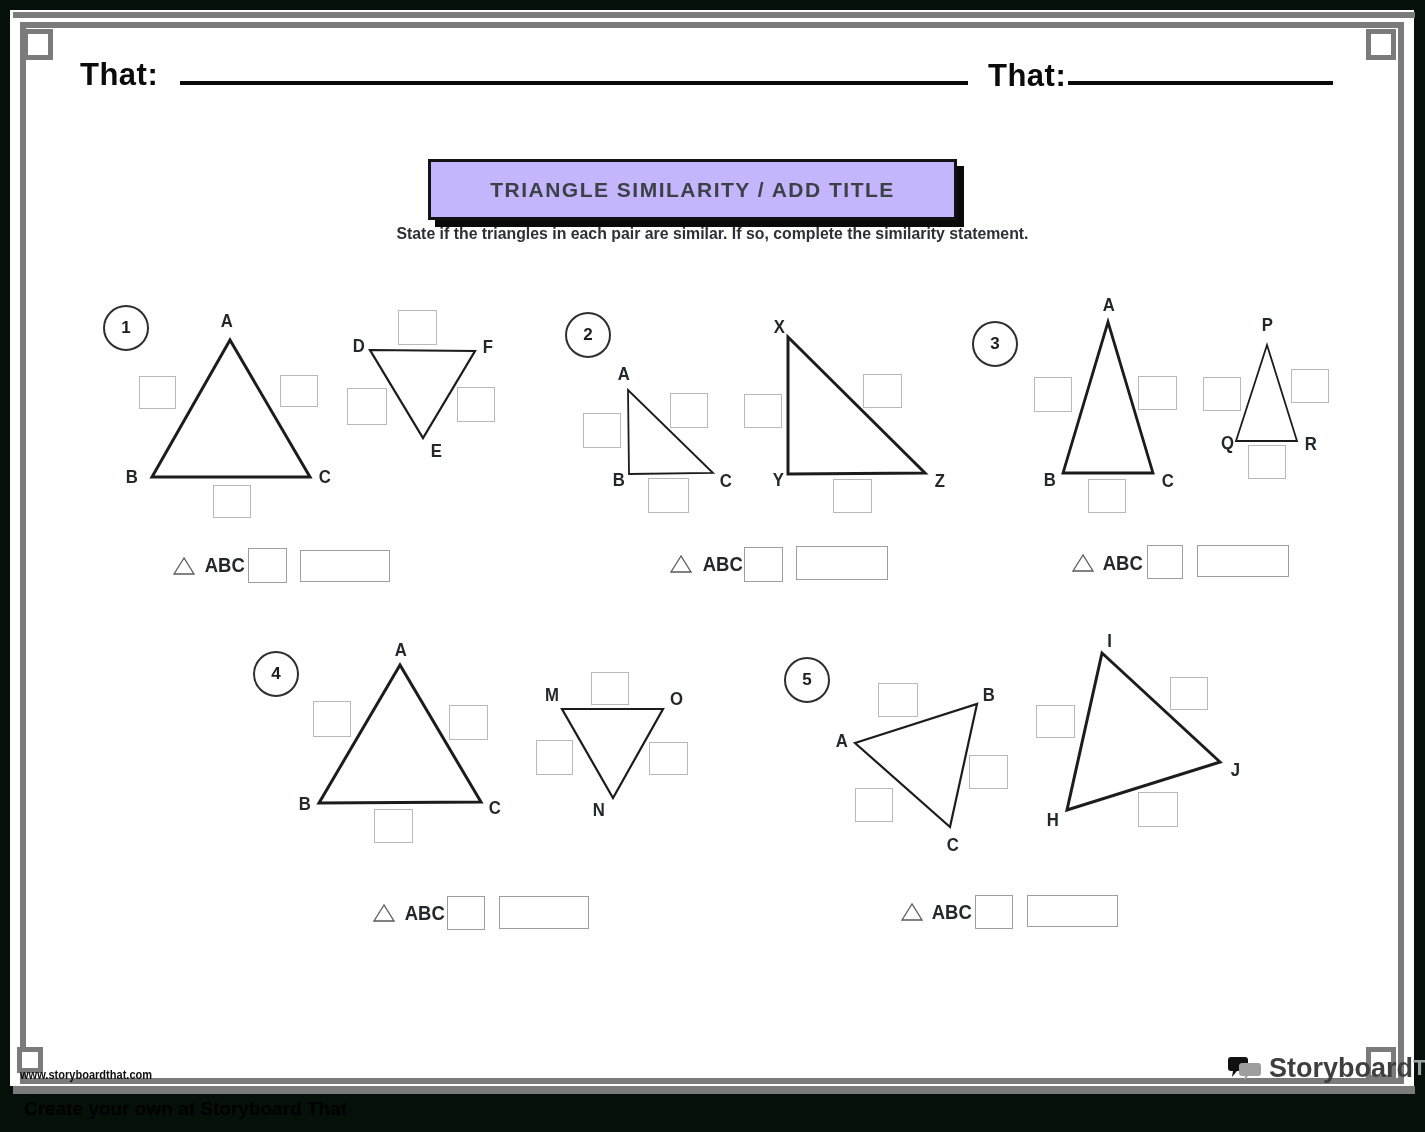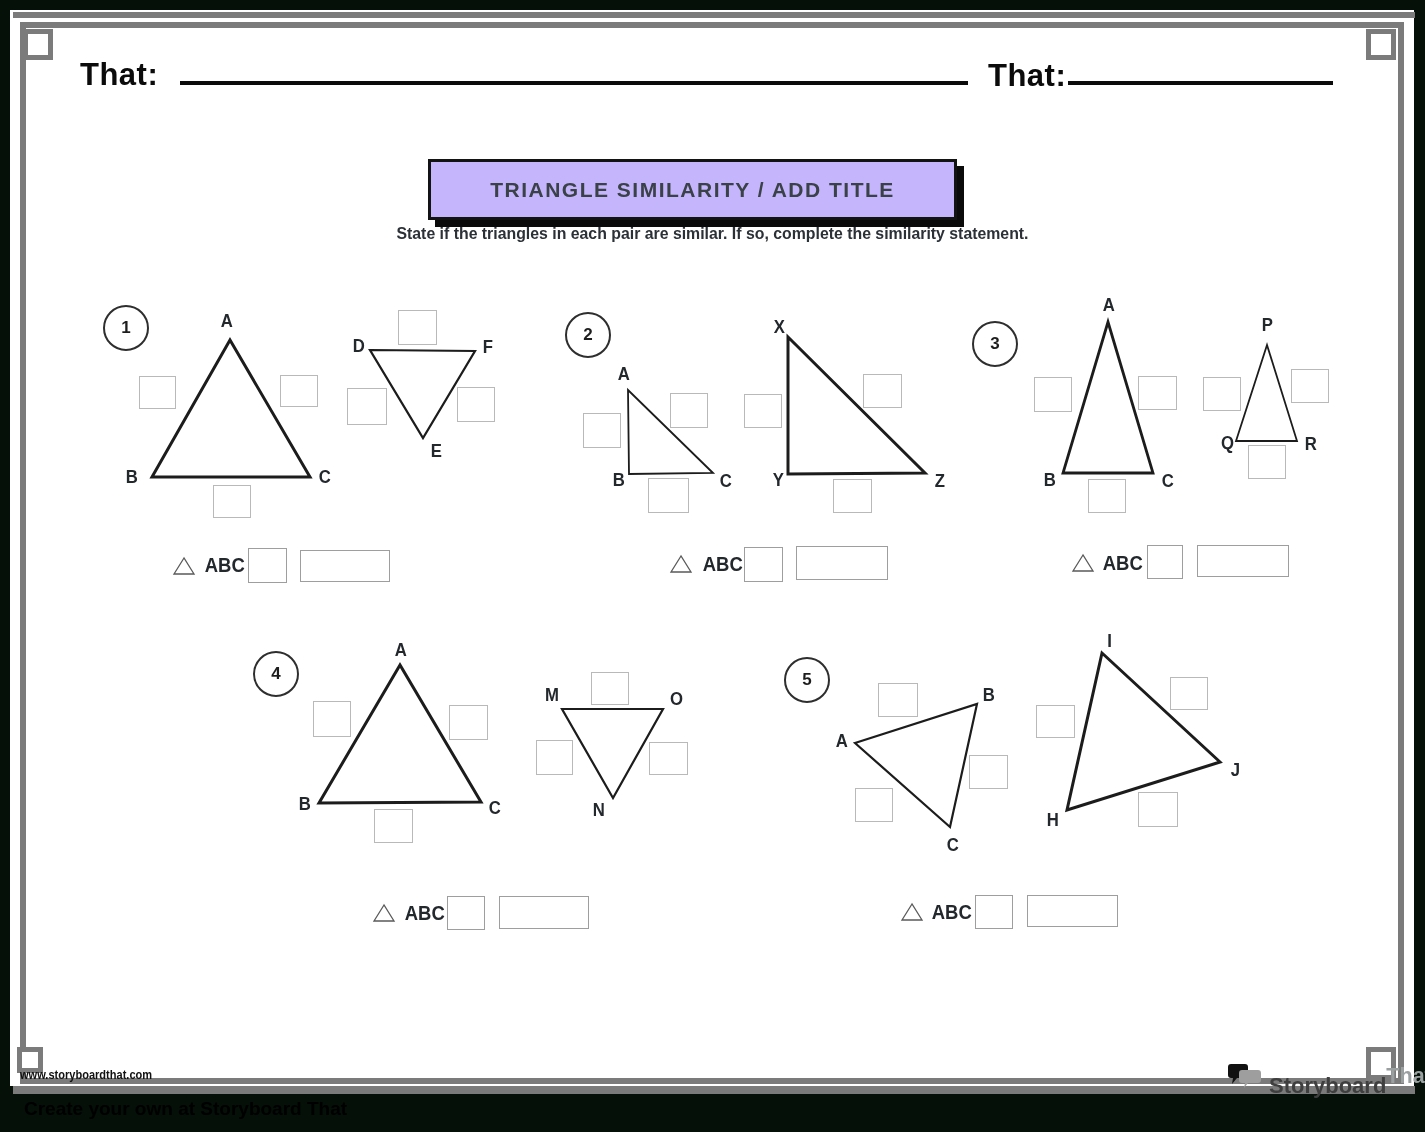--- a/index.html
+++ b/index.html
@@ -24,21 +24,21 @@
   .vlabel{position:absolute;font-weight:800;font-size:19px;color:#23282d;transform:scaleX(.88);}
   .sidebox{position:absolute;border:1.5px solid #b9b9b9;box-sizing:border-box;background:#fff;}
   .ansbox{position:absolute;border:1px solid #9e9e9e;box-sizing:border-box;background:#fff;}
   .anslabel{position:absolute;font-weight:800;font-size:21px;color:#23282d;transform:scaleX(.88);}
   .ansglyph{position:absolute;}
   svg.overlay{position:absolute;left:0;top:0;pointer-events:none;}
   .site-url{position:absolute;left:20px;top:1068px;font-weight:700;font-size:12px;color:#111;
             transform:scaleX(.92);transform-origin:left;}
   .create-note{position:absolute;left:24px;top:1098px;font-weight:800;font-size:19px;color:#000;}
   .logo{position:absolute;left:1227px;top:1053px;display:flex;align-items:center;}
-  .logo-text1{font-size:22px;font-weight:600;color:#3f3f3f;margin-left:4px;margin-top:20px;}
+  .logo-text1{font-size:27px;font-weight:600;color:#3f3f3f;margin-left:4px;}
   .logo-text2{font-size:21.5px;font-weight:600;color:#9aa0a0;}
 </style>
 </head>
 <body>
 
 <div class="canvas">
 
   <div class="create-note">Create your own at Storyboard That</div>
 
   <div class="page"></div>

